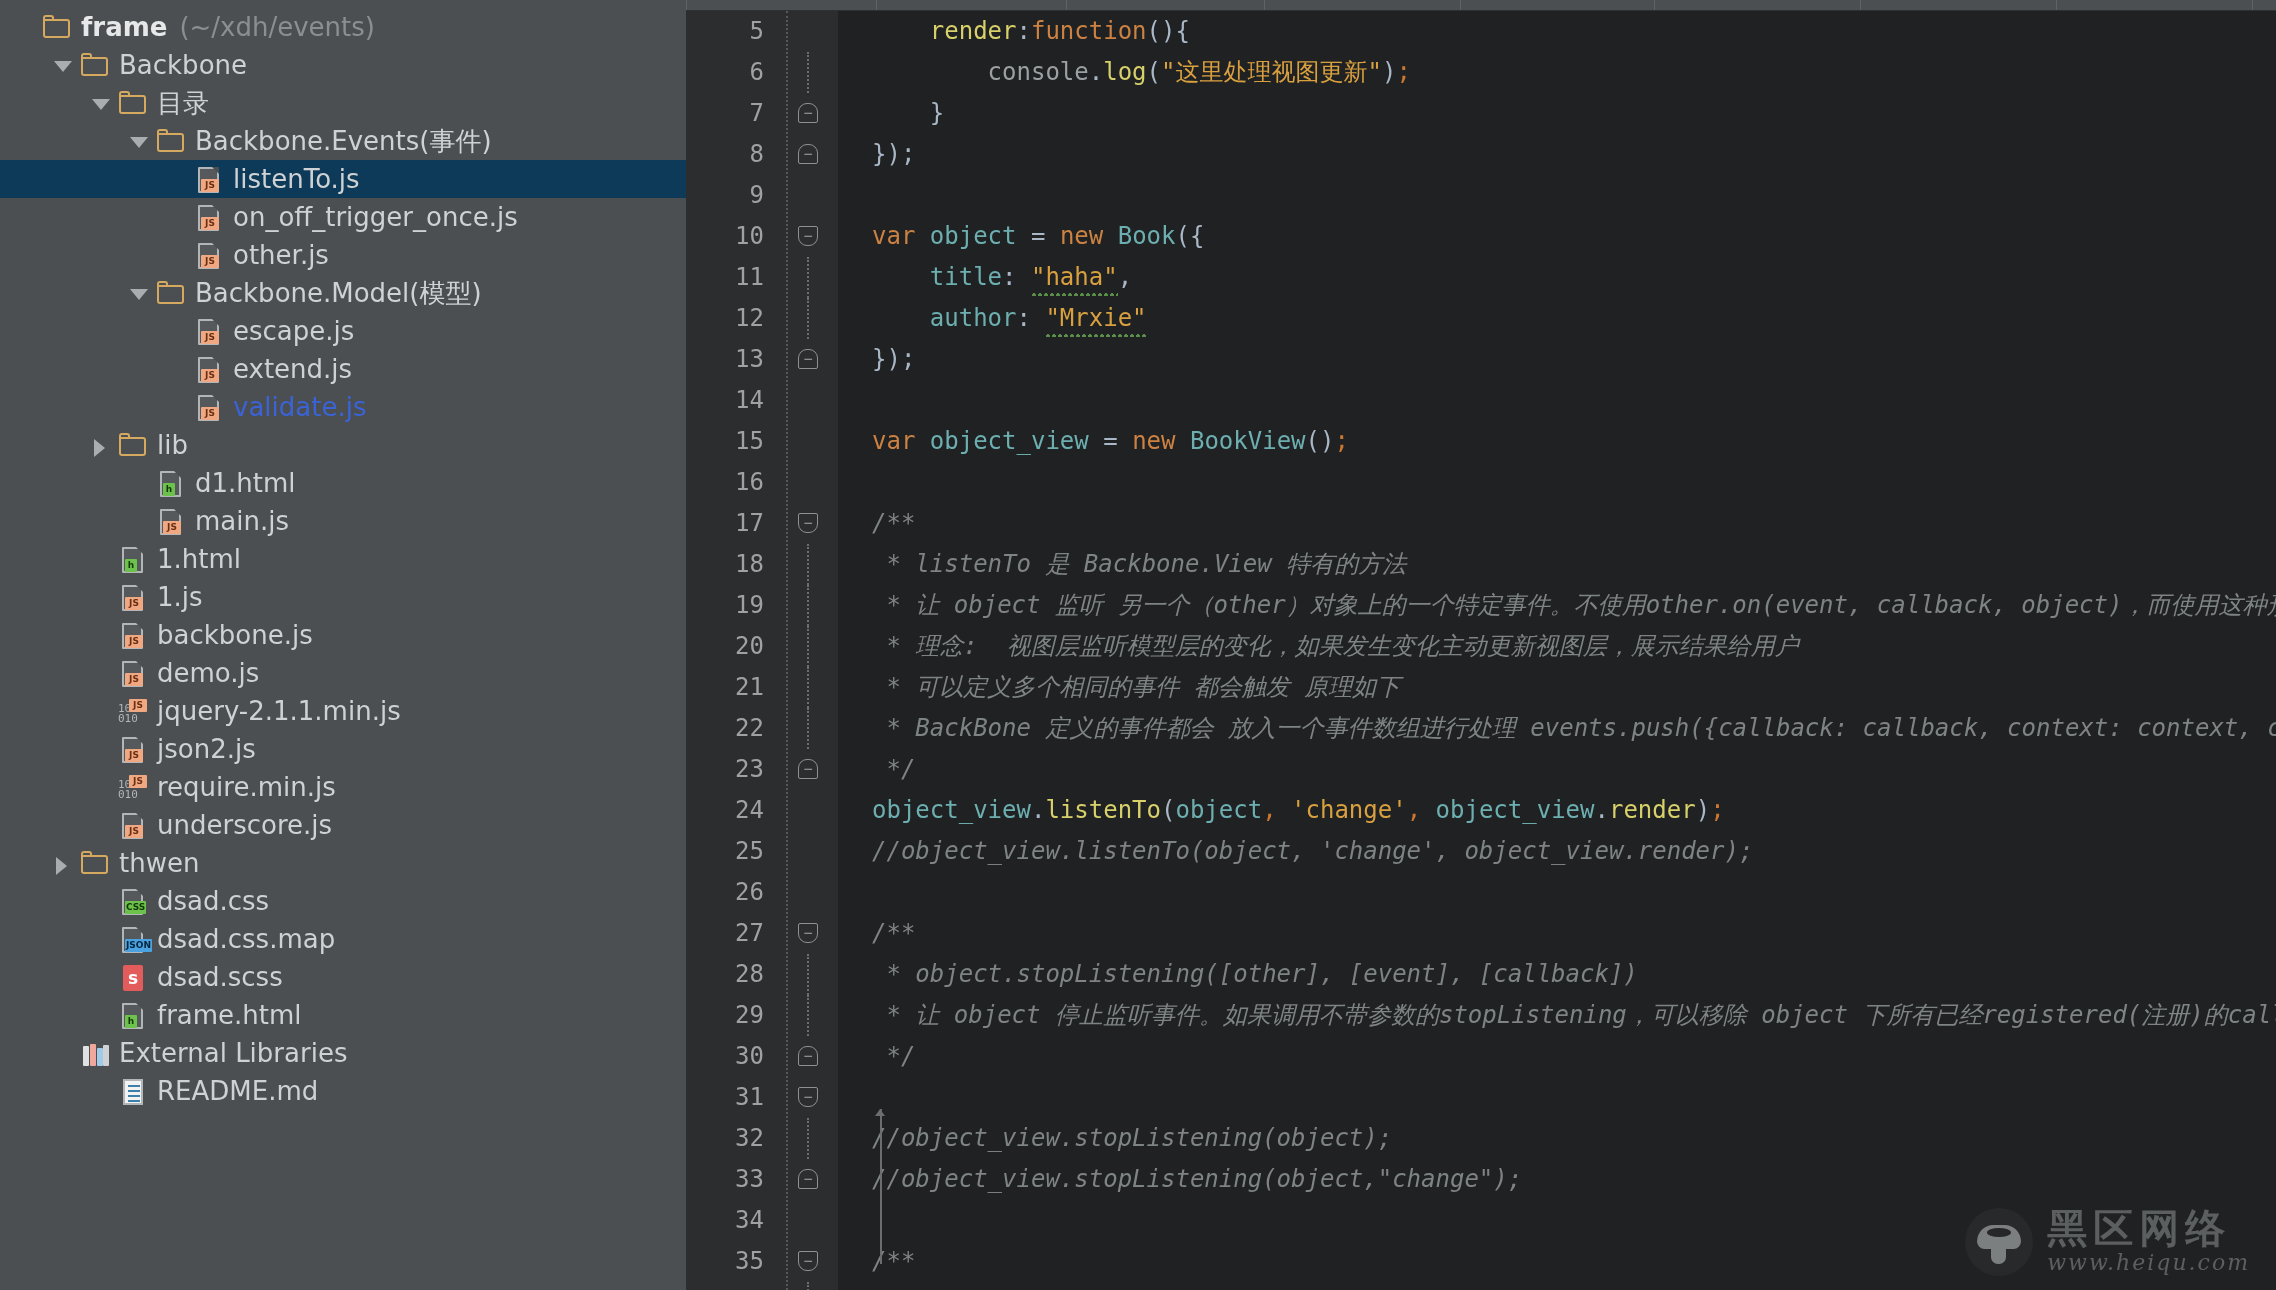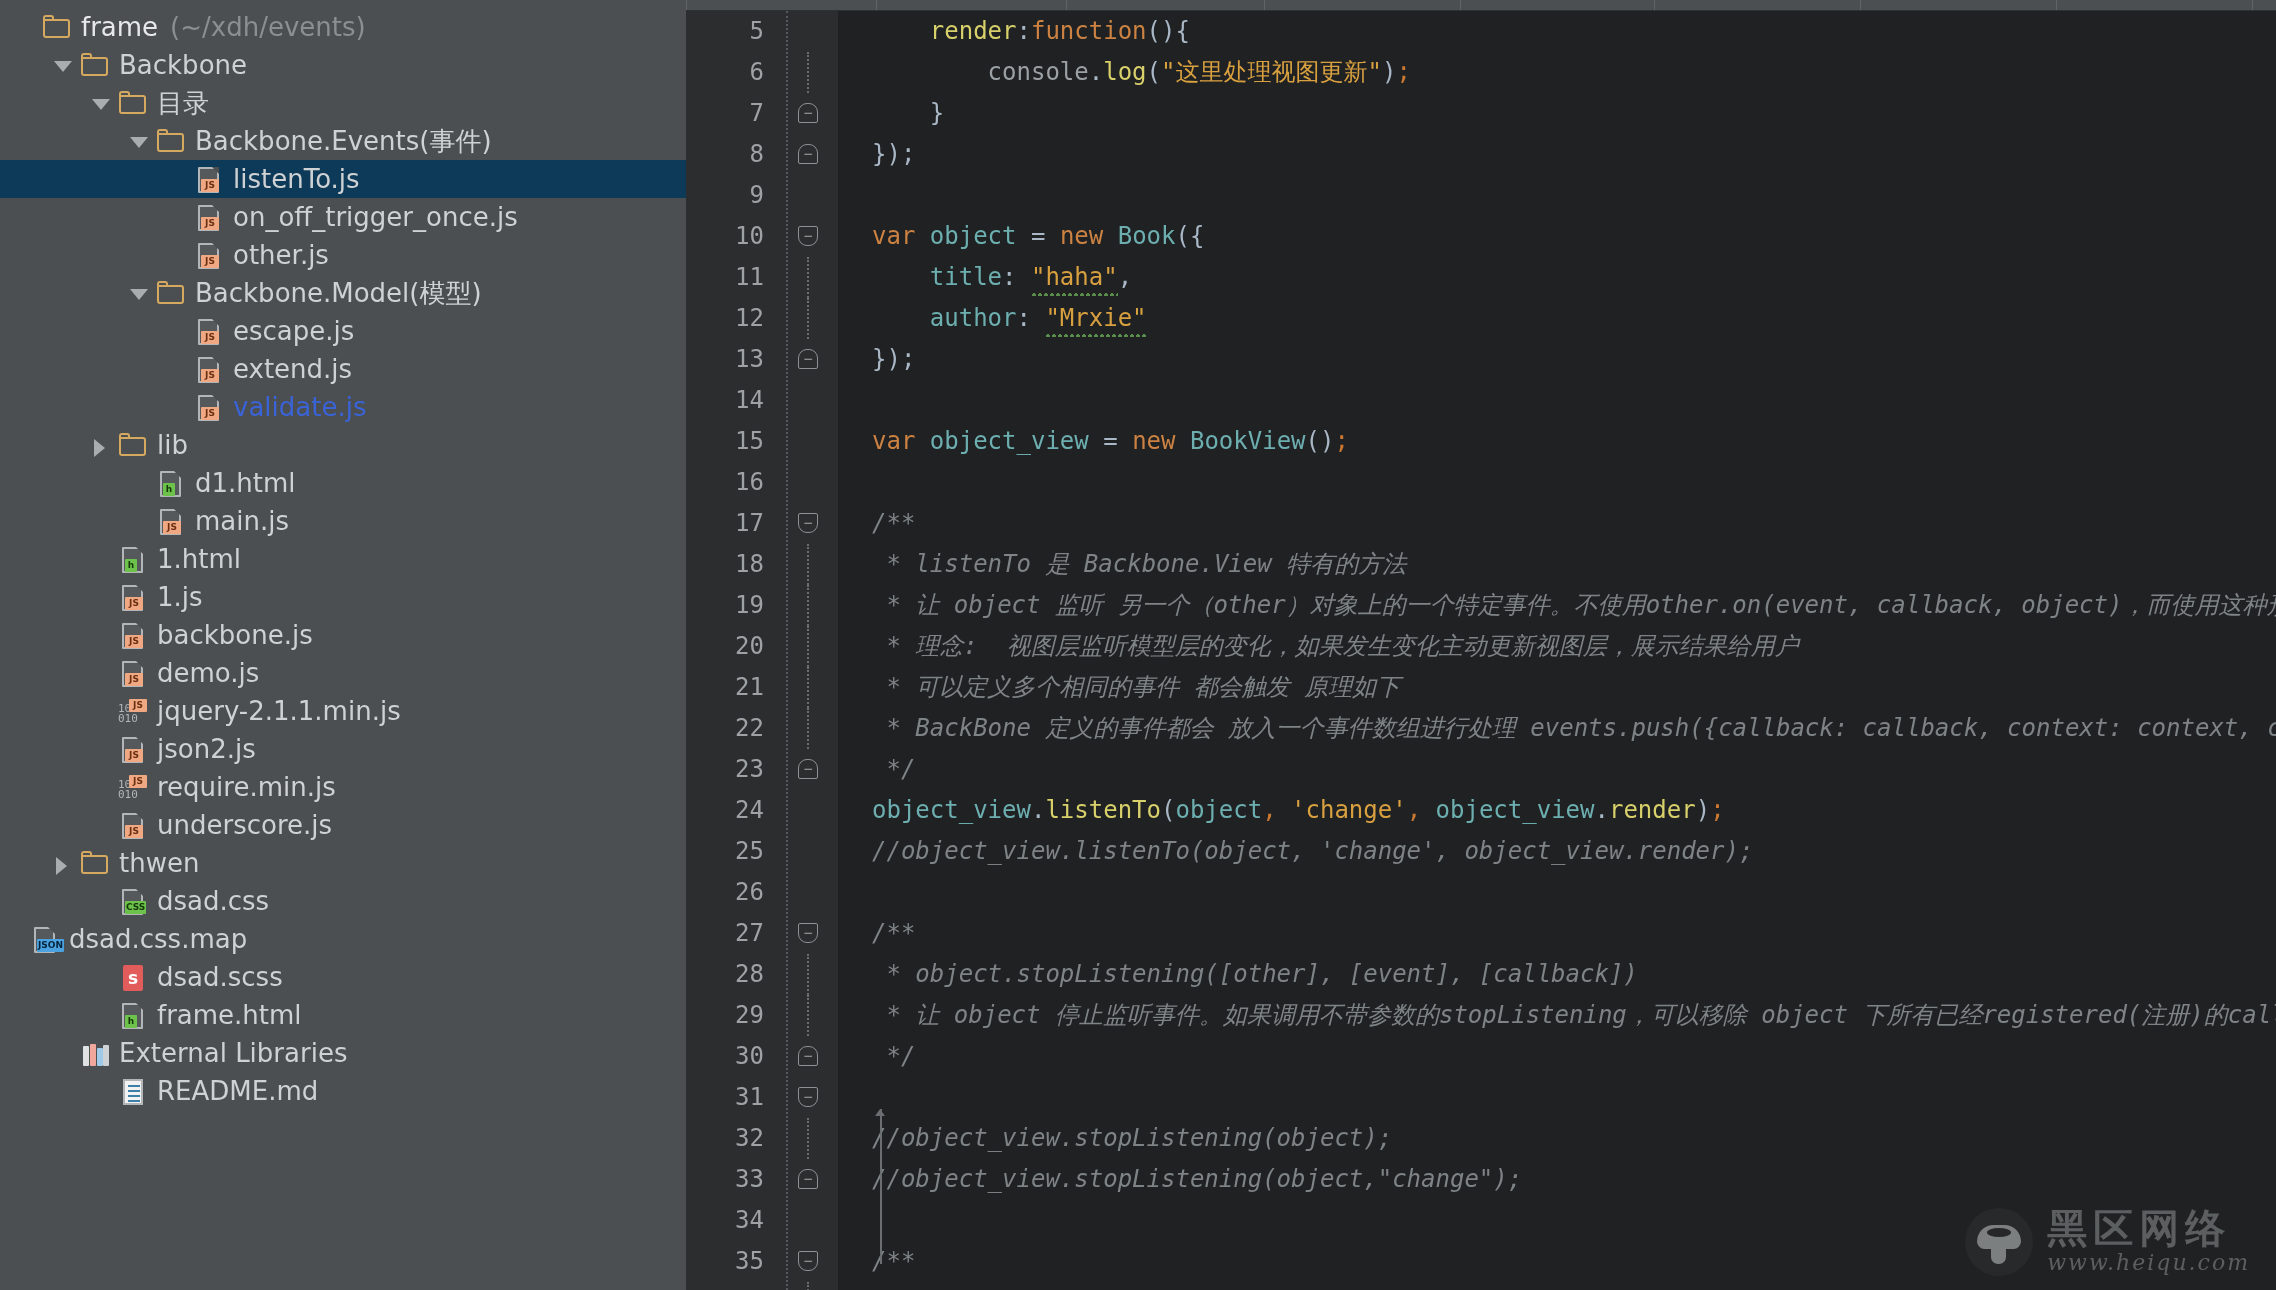--- a/index.html
+++ b/index.html
@@ -97,21 +97,21 @@
   }
   
   .ic-lib{position:absolute;left:3px;top:6px;width:24px;height:22px;}
   .ic-lib span{position:absolute;bottom:0;width:6px;border-radius:1px;}
   .ic-lib .b1{left:0;height:20px;background:#dfe1e2;}
   .ic-lib .b2{left:7px;height:22px;background:#f0a89c;}
   .ic-lib .b3{left:14px;height:18px;background:#9fcbe8;}
   .ic-lib .b4{left:20px;height:21px;background:#cfd2d4;}
 
   .lbl{color:#cfd2d4;}
-  .lbl.bold{font-weight:normal;color:#e6e8ea;}
+  .lbl.bold{font-weight:bold;color:#e6e8ea;}
   .lbl.modified{color:#3a63d8;}
   .path{color:#8b8f92;margin-left:12px;font-weight:normal;}
 
   
   #editor{
     flex:1 1 auto;position:relative;background:#1f2122;height:1290px;overflow:hidden;
   }
   .tabstrip{
     position:absolute;top:0;left:0;right:0;height:10px;background:#4b4f51;
     border-bottom:1px solid #2e3132;
@@ -415,21 +415,21 @@
           <span class="lbl">thwen</span>
         </div>
         <div class="row" style="padding-left: 88px;">
           <span class="twisty none"></span>
           <span class="ficon">
             <span class="sheet"></span>
             <span class="badge css">CSS</span>
           </span>
           <span class="lbl">dsad.css</span>
         </div>
-        <div class="row" style="">
+        <div class="row" style="padding-left: 88px;">
           <span class="twisty none"></span>
           <span class="ficon">
             <span class="sheet"></span>
             <span class="badge json">JSON</span>
           </span>
           <span class="lbl">dsad.css.map</span>
         </div>
         <div class="row" style="padding-left: 88px;">
           <span class="twisty none"></span>
           <span class="ficon">

